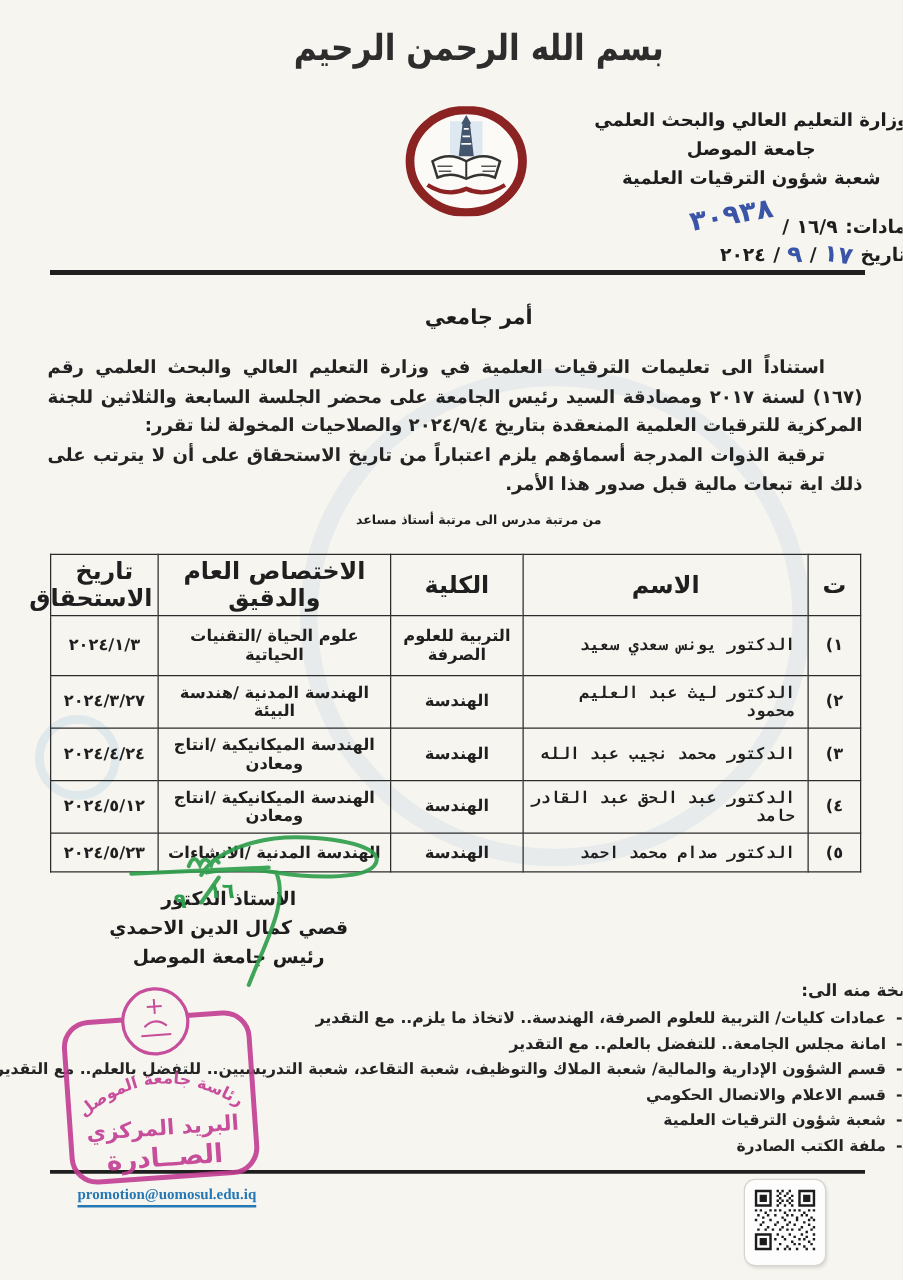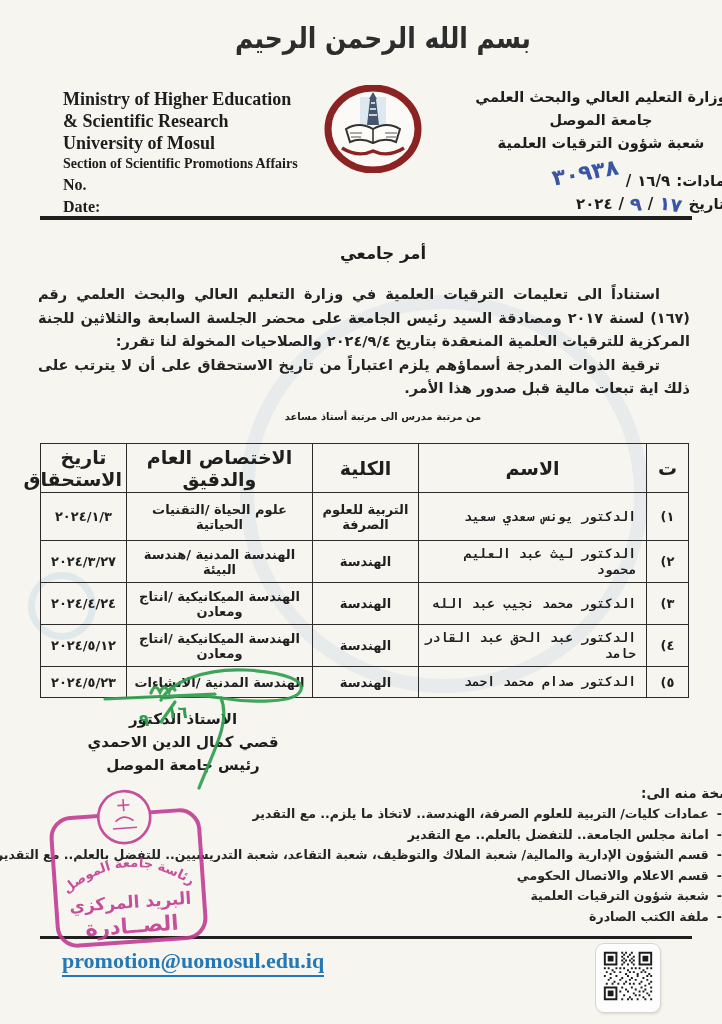--- a/index.html
+++ b/index.html
@@ -70,43 +70,35 @@
   .copies{position:absolute; right:28px; top:785px; width:660px; direction:rtl; text-align:right; color:#242424;}
   .copies .label{font-size:13.5px; font-weight:bold; margin-bottom:3px;}
   .copy-item{font-size:12.5px; font-weight:bold; line-height:20.5px; white-space:nowrap; padding-right:16px;}
   .copy-item .dash{margin-left:8px;}
   
   .stamp{position:absolute; left:42px; top:788px; transform:rotate(-4deg); z-index:4; opacity:0.9;}
   .stamp text{font-family:"DejaVu Sans",sans-serif; font-weight:bold;}
   
   .email{
     position:absolute; left:62px; top:948px;
-    font-family:"Liberation Serif",serif; font-weight:bold; font-size:22px;
+    font-family:"Liberation Serif",serif; font-weight:bold; font-size:12px;
     color:#2678b5; text-decoration:none; border-bottom:2px solid #2678b5; padding-bottom:1px;
   }
   .qr-wrap{position:absolute; left:596px; top:944px; background:#fdfdfd; border-radius:8px; padding:4px; box-shadow:0 0 0 1px #d7d5d0, 1px 2px 3px rgba(0,0,0,0.12);}
 </style>
 </head>
 <body>
 
 <div class="page">
 
   <div class="wm-circle wm-big"></div>
   <div class="wm-circle wm-small"></div>
 
   <div class="bismillah">بسم الله الرحمن الرحيم</div>
 
-  <div class="hdr-en">
-    <div class="l1">Ministry of Higher Education</div>
-    <div class="l1">&amp; Scientific Research</div>
-    <div class="l1">University of Mosul</div>
-    <div class="l4">Section of Scientific Promotions Affairs</div>
-    <div class="l5">No.</div>
-    <div class="l5">Date:</div>
-  </div>
 
   <svg class="logo" width="99" height="88" viewBox="0 0 99 88">
     <ellipse cx="49" cy="44" rx="45" ry="41" fill="#fcfaf6" stroke="#8c2323" stroke-width="7"></ellipse>
     <rect x="36" y="12" width="26" height="28" fill="#dde8f1"></rect>
     <path d="M49 7l-4 7h8z M46 14h6l3 26h-12z" fill="#44566e"></path>
     <path d="M47 18h4 M46 24h6 M45 30h8" stroke="#fcfaf6" stroke-width="1.4"></path>
     <path d="M22 44q13 -8 27 0q14 -8 27 0l-4 13q-11 -5 -23 1q-12 -6 -23 -1z" fill="#fdfcf9" stroke="#333" stroke-width="2"></path>
     <path d="M49 44v13" stroke="#333" stroke-width="1.6"></path>
     <path d="M26 48h12 M27 52h10 M61 48h12 M62 52h10" stroke="#555" stroke-width="1.2"></path>
     <path d="M18 63q16 10 31 3q15 7 31 -3" stroke="#8c2323" fill="none" stroke-width="3.4"></path>

